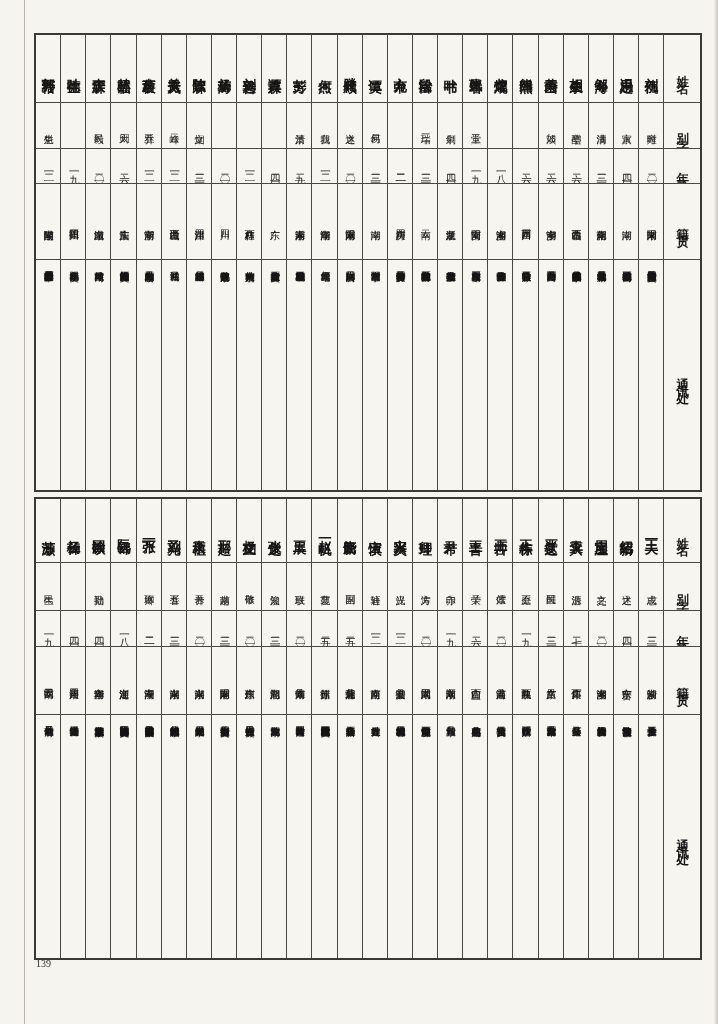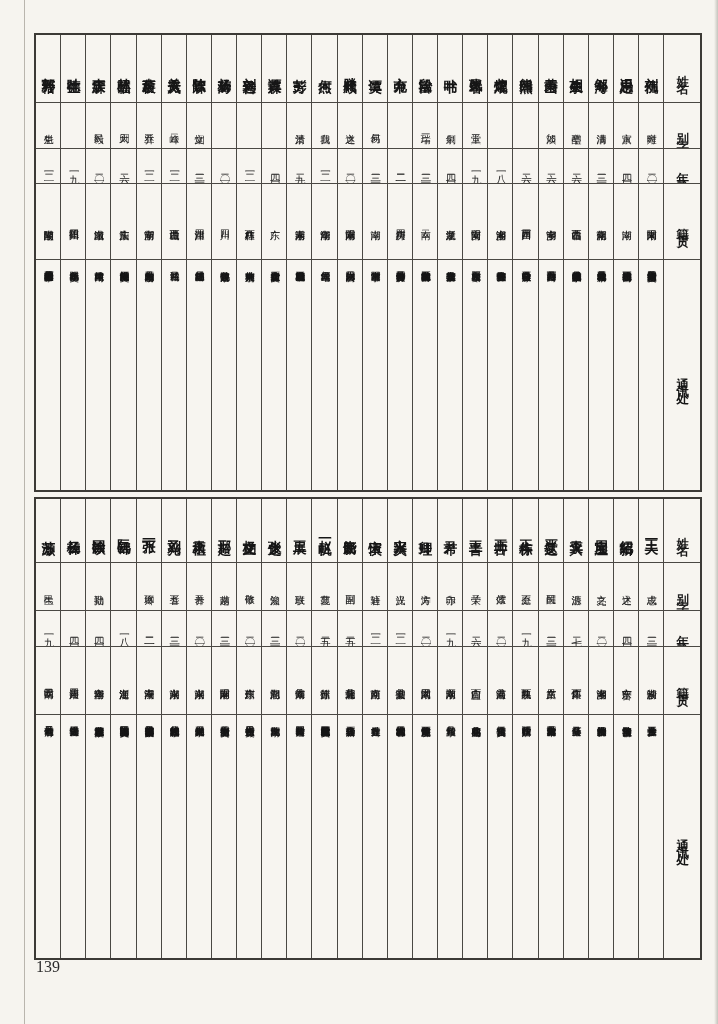--- a/index.html
+++ b/index.html
@@ -72,21 +72,21 @@
     align-items:center;justify-content:flex-start;
     padding-top:4px;
     letter-spacing:0;
   }
   .header-col .cell{
     font-size:12.5px;font-weight:700;letter-spacing:7px;
     padding-top:6px;justify-content:center;
   }
   .page-number{
     position:absolute;left:36px;top:958px;
-    font-size:16px;color:#2c2c2c;
+    font-size:10px;color:#2c2c2c;
     font-family:"Liberation Serif","DejaVu Serif",serif;
   }
 </style>
 </head>
 <body>
 
 <div class="page">
   <div class="binding-line"></div>
   <div class="edge-shade"></div>
 

